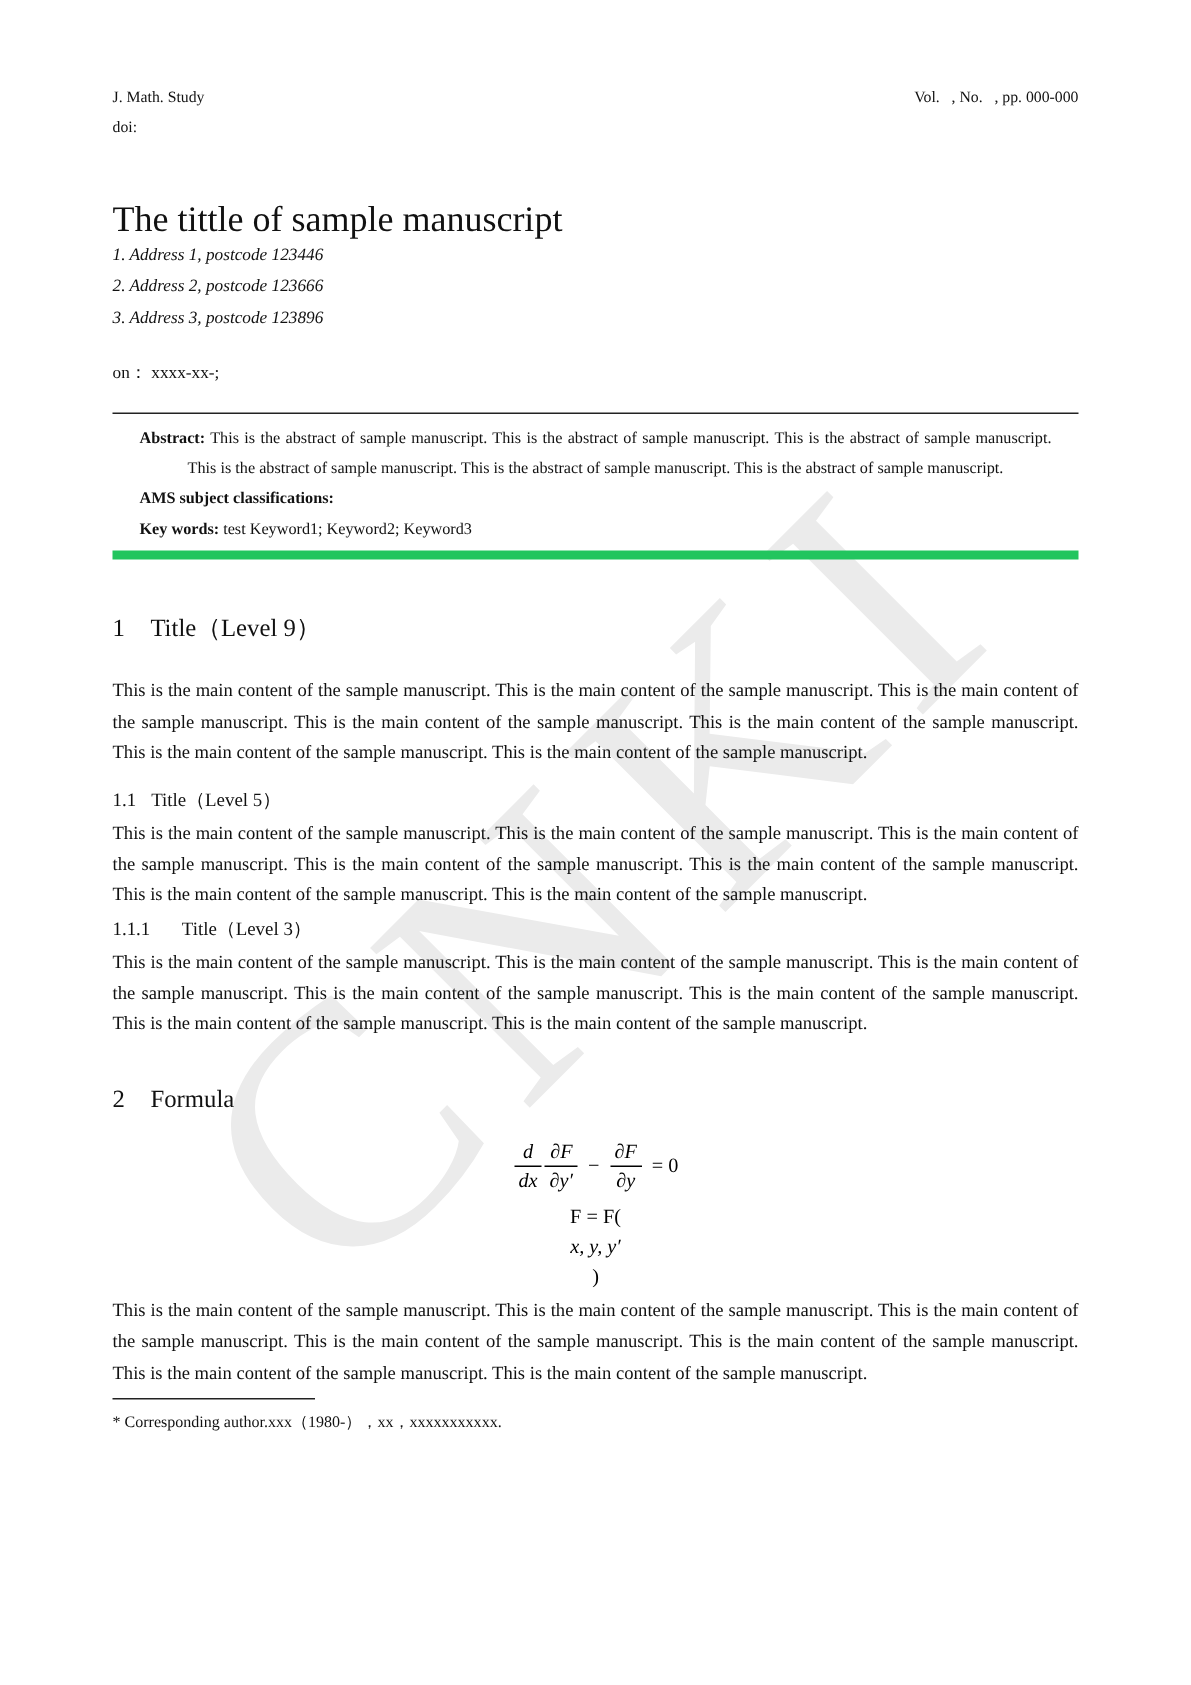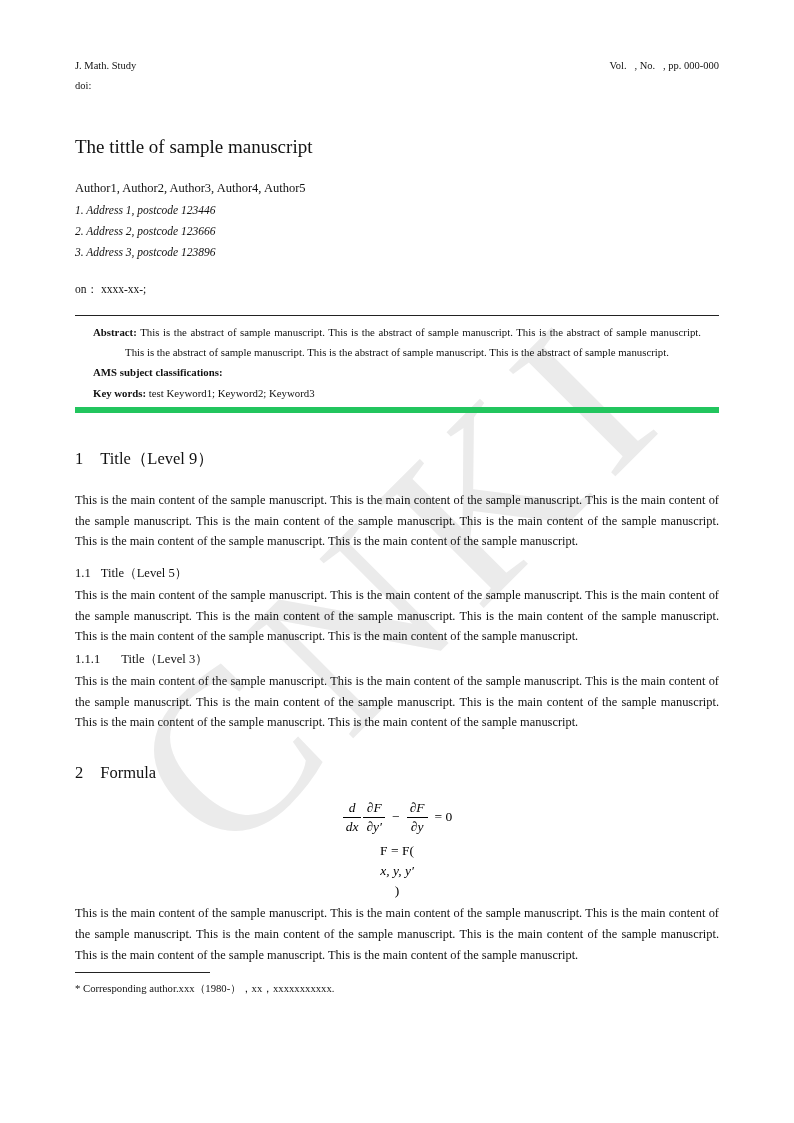--- a/index.html
+++ b/index.html
@@ -35,21 +35,21 @@
   .header-row {
     padding-top: 56px;
     display: flex;
     justify-content: space-between;
     align-items: flex-start;
     font-size: 10.5px;
     line-height: 20px;
   }
   .manuscript-title {
     margin-top: 39px;
-    font-size: 19px;
+    font-size: 24px;
     font-weight: normal;
     line-height: 24px;
   }
   .authors {
     margin-top: 19px;
     font-size: 12.5px;
     line-height: 21px;
   }
   .addresses {
     margin-top: 1px;
@@ -156,21 +156,20 @@
     <div class="header-row">
       <div>
         <div>J. Math. Study</div>
         <div>doi:</div>
       </div>
       <div>Vol.&nbsp;&nbsp;&nbsp;, No.&nbsp;&nbsp;&nbsp;, pp. 000-000</div>
     </div>
 
     <h1 class="manuscript-title">The tittle of sample manuscript</h1>
 
-    <div class="authors">Author1, Author2, Author3, Author4, Author5</div>
 
     <ul class="addresses">
       <li>1. Address 1, postcode 123446</li>
       <li>2. Address 2, postcode 123666</li>
       <li>3. Address 3, postcode 123896</li>
     </ul>
 
     <div class="received">on：&nbsp;xxxx-xx-;</div>
 
     <div class="abstract-box">

